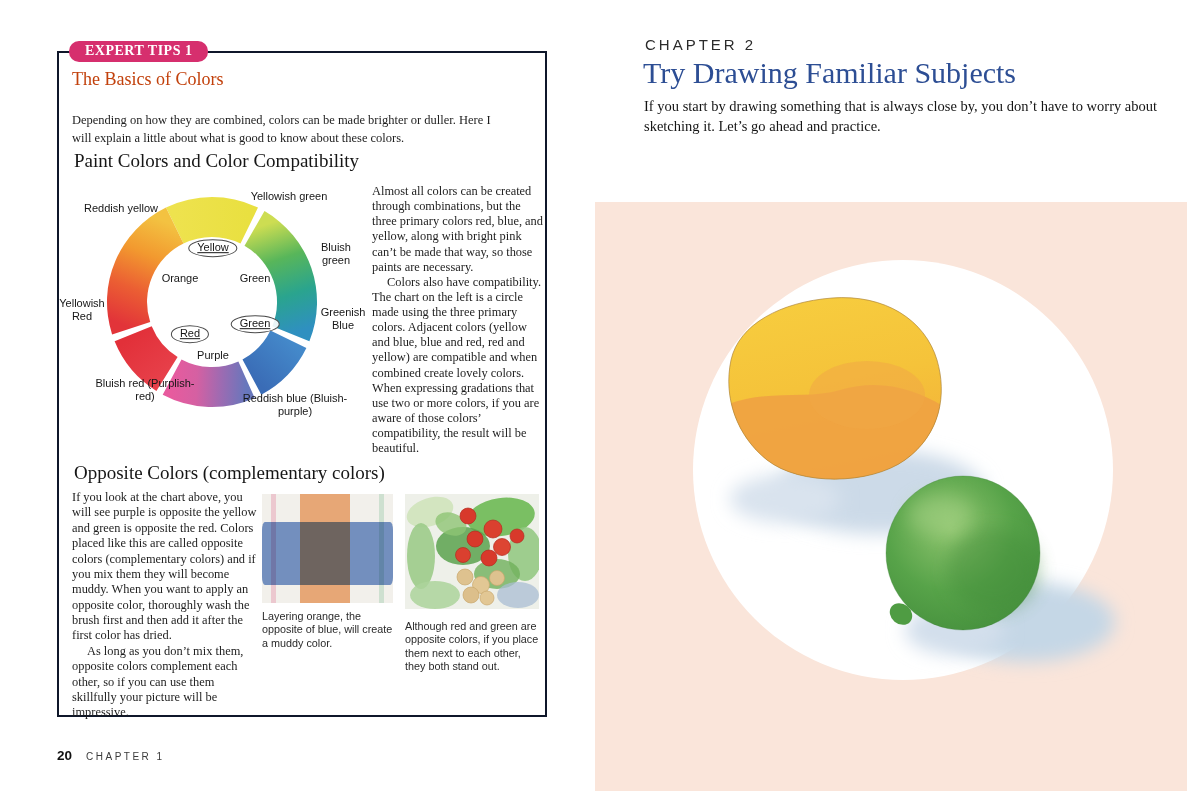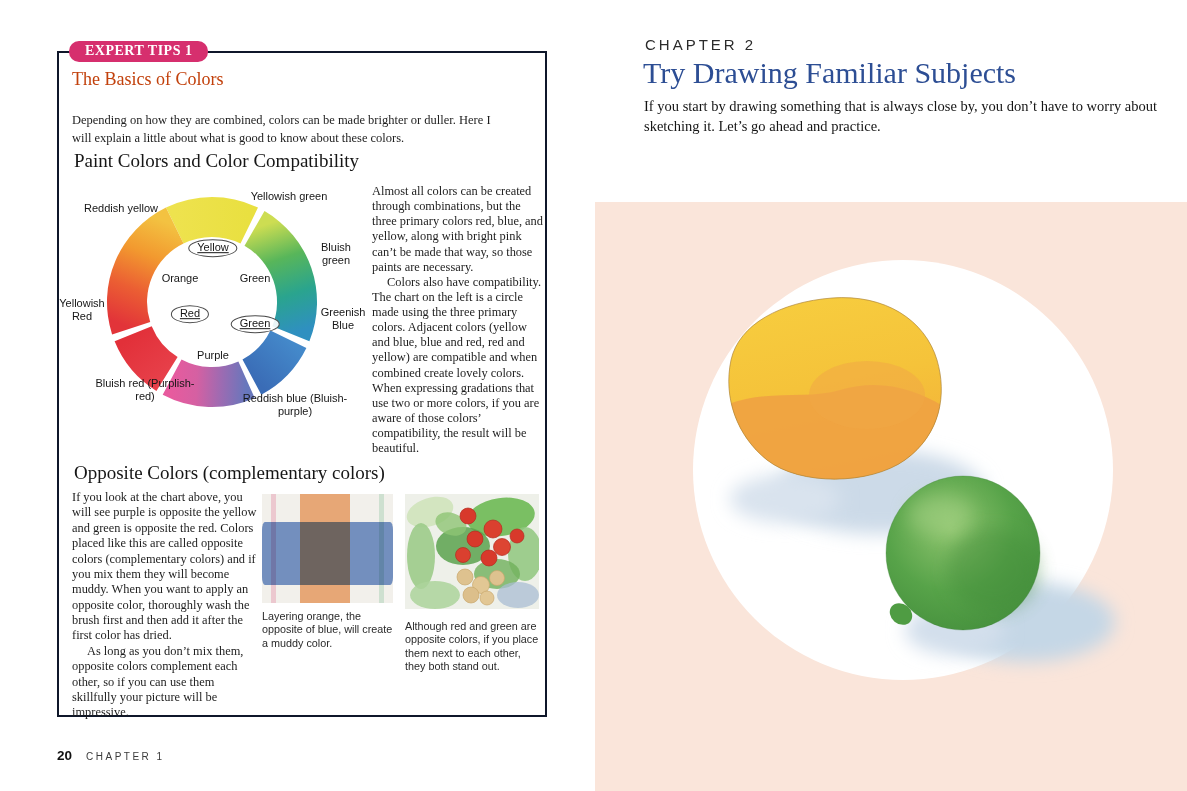--- a/index.html
+++ b/index.html
@@ -170,21 +170,21 @@
         <div class="wlabel nowrap" style="left:230px; top:14px;">Yellowish green</div>
         <div class="wlabel" style="left:277px; top:72px;  width:48px;">Bluish green</div>
         <div class="wlabel" style="left:284px; top:137px; width:52px;">Greenish Blue</div>
         <div class="wlabel" style="left:23px;  top:128px; width:52px;">Yellowish Red</div>
         <div class="wlabel" style="left:86px;  top:208px; width:112px;">Bluish red (Purplish-red)</div>
         <div class="wlabel" style="left:236px; top:223px; width:122px;">Reddish blue (Bluish-purple)</div>
 
         <div class="wlabel" style="left:154px; top:66px;"><span class="oval">Yellow</span></div>
         <div class="wlabel nowrap" style="left:121px; top:96px;">Orange</div>
         <div class="wlabel nowrap" style="left:196px; top:96px;">Green</div>
-        <div class="wlabel" style="left:113px; top:132px;padding-left:36px;"><span class="oval">Red</span></div>
+        <div class="wlabel" style="left:113px; top:152px;padding-left:36px;"><span class="oval">Red</span></div>
         <div class="wlabel" style="left:196px; top:142px;"><span class="oval">Green</span></div>
         <div class="wlabel nowrap" style="left:154px; top:173px;">Purple</div>
       </div>
 
       <div class="paint-col">
         <p>Almost all colors can be created through combinations, but the three primary colors red, blue, and yellow, along with bright pink can’t be made that way, so those paints are necessary.</p>
         <p class="indent">Colors also have compatibility. The chart on the left is a circle made using the three primary colors. Adjacent colors (yellow and blue, blue and red, red and yellow) are compatible and when combined create lovely colors. When expressing gradations that use two or more colors, if you are aware of those colors’ compatibility, the result will be beautiful.</p>
       </div>
 
       <h3 class="sec-heading sec2-heading">Opposite Colors (complementary colors)</h3>

